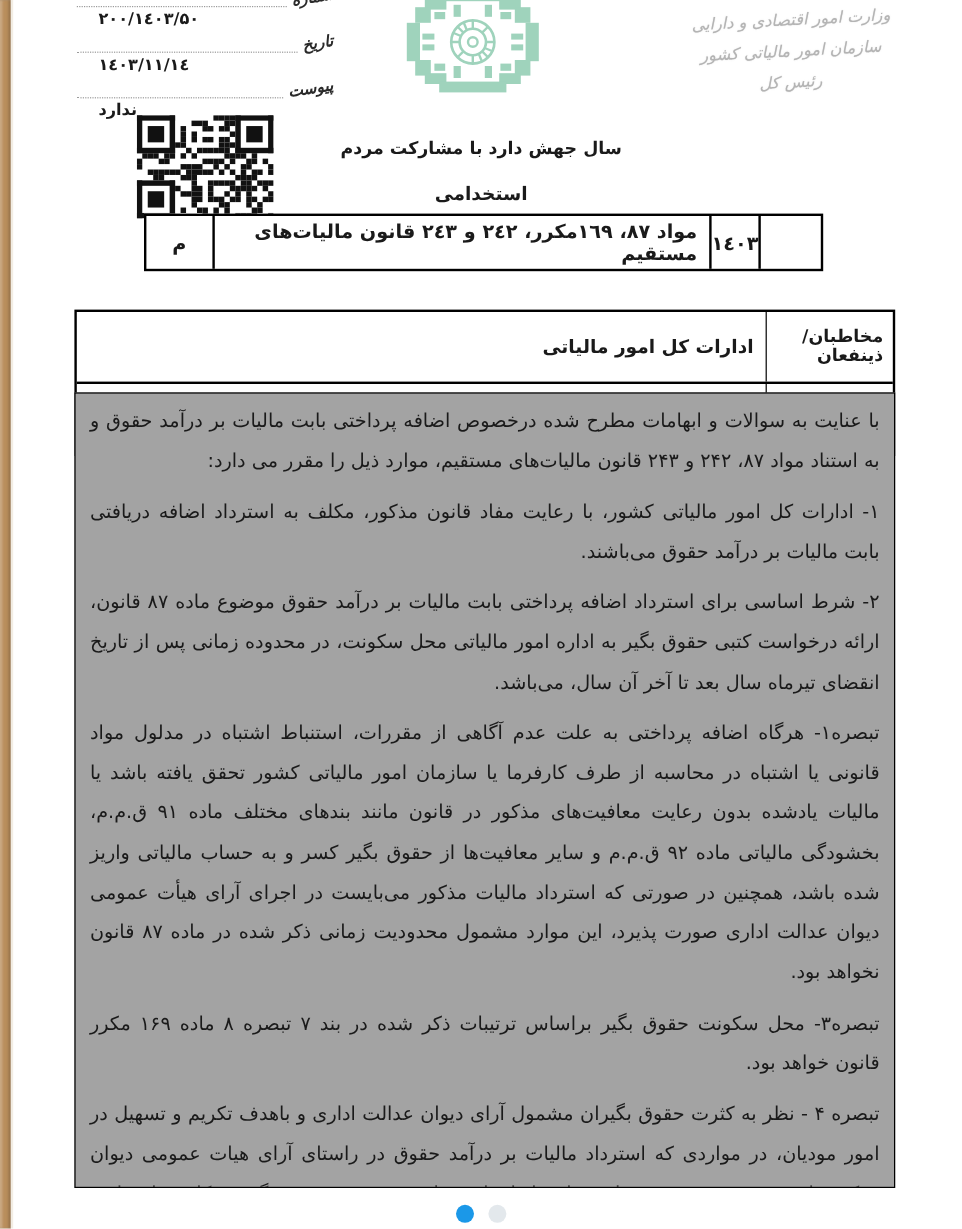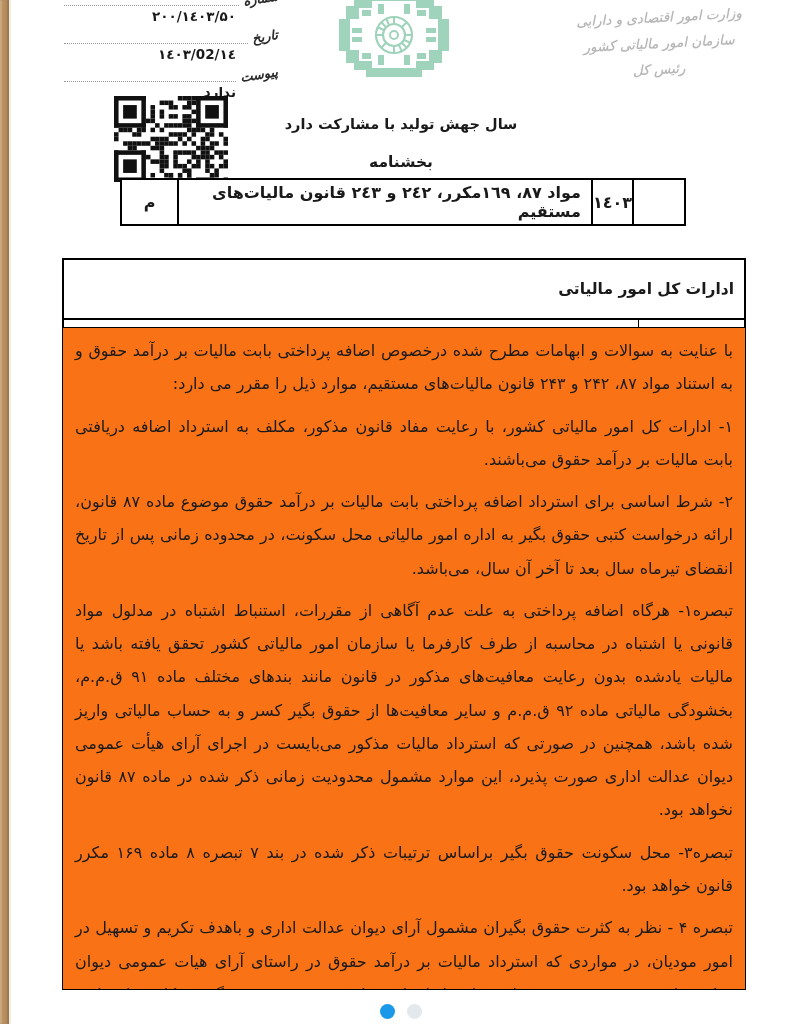--- a/index.html
+++ b/index.html
@@ -13,21 +13,21 @@
     box-shadow:inset -2px 0 2px rgba(0,0,0,.18), inset 2px 0 2px rgba(255,255,255,.25);}
   .edge-strip:after{content:"";position:absolute;right:-2px;top:0;width:2px;height:100%;background:#f2ede4;}
 
   
   .stamp-block{position:absolute;left:64px;top:-10px;width:216px;}
   .stamp-field{margin-bottom:4px;}
   .stamp-line{display:flex;align-items:flex-end;}
   .stamp-dots{flex:1;border-bottom:1.5px dotted #9a9a9a;height:15px;}
   .stamp-label{font-size:13px;font-style:italic;font-weight:600;color:#2a2a2a;
     transform:rotate(-9deg);margin-right:2px;margin-left:4px;white-space:nowrap;}
-  .stamp-value{text-align:right;font-size:13.5px;font-weight:700;padding:2px 44px 0 18px;direction:rtl;}
+  .stamp-value{text-align:left;font-size:13.5px;font-weight:700;padding:2px 44px 0 18px;direction:rtl;}
 
   
   .qr{position:absolute;left:114px;top:96px;width:114px;height:86px;}
   .qr svg{width:114px;height:86px;display:block;}
 
   
   .logo{position:absolute;left:338px;top:-8px;width:112px;height:96px;}
   .logo svg{width:112px;height:96px;display:block;}
 
   
@@ -58,21 +58,21 @@
     box-sizing:border-box;direction:rtl;background:#fff;}
   .recip-row{display:flex;direction:rtl;border-bottom:2px solid #000;}
   .recip-row:last-child{border-bottom:none;}
   .recip-label{width:106px;padding:5px 8px;font-weight:700;font-size:14.5px;
     border-left:1.5px solid #000;display:flex;align-items:center;box-sizing:border-box;}
   .recip-value{flex:1;padding:20px 10px;font-weight:700;font-size:15.5px;display:flex;align-items:center;}
 
   
   .body-box{position:absolute;left:62px;top:327px;width:684px;height:663px;
     border:1.5px solid #000;box-sizing:border-box;direction:rtl;text-align:justify;
-    padding:6px 12px 0 12px;overflow:hidden;background:#f97316;}
+    padding:6px 12px 0 12px;overflow:hidden;background:#a3a3a3;}
   .body-box p{margin:0 0 9px 0;font-size:16px;line-height:2.08;font-weight:400;
     text-align:justify;text-justify:inter-word;}
   .body-box p.tight{margin-bottom:2px;}
 
   
   .dots-bar{position:absolute;left:0;right:0;top:1004px;display:flex;justify-content:center;gap:12px;}
   .dot{width:15px;height:15px;border-radius:50%;cursor:pointer;}
   .dot.active{background:var(--dot_active,#1b98e8);}
   .dot.inactive{background:var(--dot_inactive,#e3e8ec);}
 </style>
@@ -89,21 +89,21 @@
         <span class="stamp-dots"></span>
         <span class="stamp-label">شماره</span>
       </div>
       <div class="stamp-value">۲۰۰/۱٤۰۳/۵۰</div>
     </div>
     <div class="stamp-field">
       <div class="stamp-line">
         <span class="stamp-dots"></span>
         <span class="stamp-label">تاریخ</span>
       </div>
-      <div class="stamp-value">۱٤۰۳/02/۱٤</div>
+      <div class="stamp-value">۱٤۰۳/۱۱/۱٤</div>
     </div>
     <div class="stamp-field">
       <div class="stamp-line">
         <span class="stamp-dots"></span>
         <span class="stamp-label">پیوست</span>
       </div>
       <div class="stamp-value">ندارد</div>
     </div>
   </div>
 
@@ -331,32 +331,33 @@
       </g>
     </svg>
   </div>
 
   <div class="letterhead">
     <span class="lh-line">وزارت امور اقتصادی و دارایی</span>
     <span class="lh-line">سازمان امور مالیاتی کشور</span>
     <span class="lh-line">رئیس کل</span>
   </div>
 
-  <div class="slogan">سال جهش تولید با مشارکت دارد</div>
-  <div class="doc-type">بخشنامه</div>
+  <div class="slogan">سال جهش دارد با مشارکت مردم</div>
+  <div class="doc-type">استخدامی</div>
 
   <div class="class-table">
     <div class="cell c-empty"></div>
     <div class="cell c-year">١٤٠٣</div>
     <div class="cell c-subject">مواد ۸۷، ۱٦۹مکرر، ۲٤۲ و ۲٤۳ قانون مالیات‌های مستقیم</div>
     <div class="cell c-code">م</div>
   </div>
 
   <div class="recip-table">
     <div class="recip-row">
+      <div class="recip-label">مخاطبان/ ذینفعان</div>
       <div class="recip-value">ادارات کل امور مالیاتی</div>
     </div>
     <div class="recip-row">
       <div class="recip-label">مدلول</div>
       <div class="recip-value">استرداد اضافه پرداختی بابت مالیات بر درآمد حقوق</div>
     </div>
   </div>
 
   <div class="body-box">
     <p>با عنایت به سوالات و ابهامات مطرح شده درخصوص اضافه پرداختی بابت مالیات بر درآمد حقوق و به استناد مواد ۸۷، ۲۴۲ و ۲۴۳ قانون مالیات‌های مستقیم، موارد ذیل را مقرر می دارد:</p>

